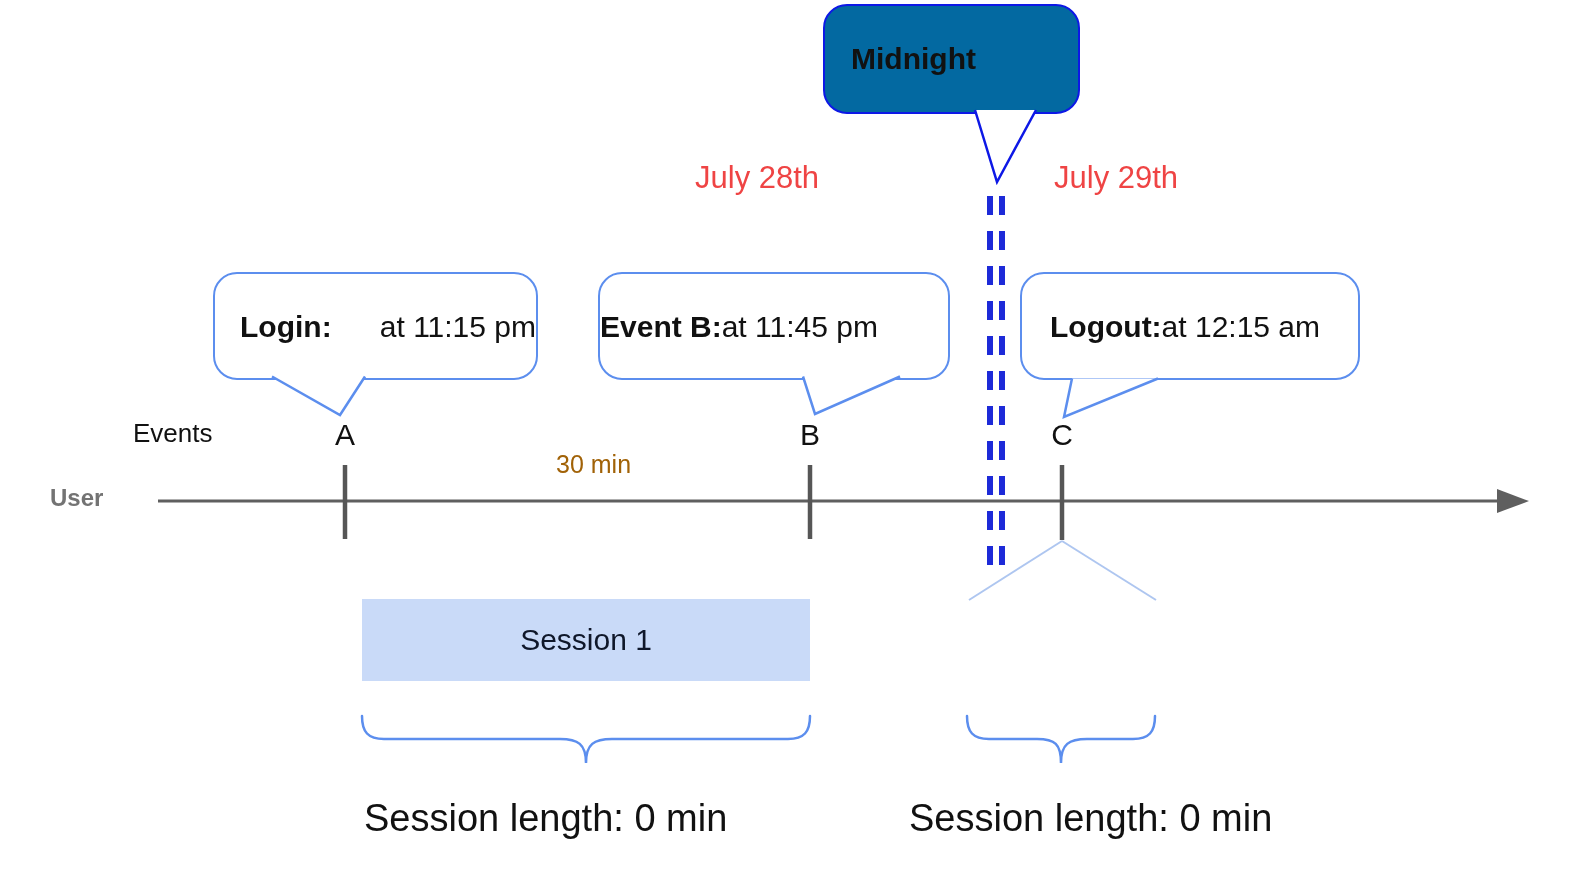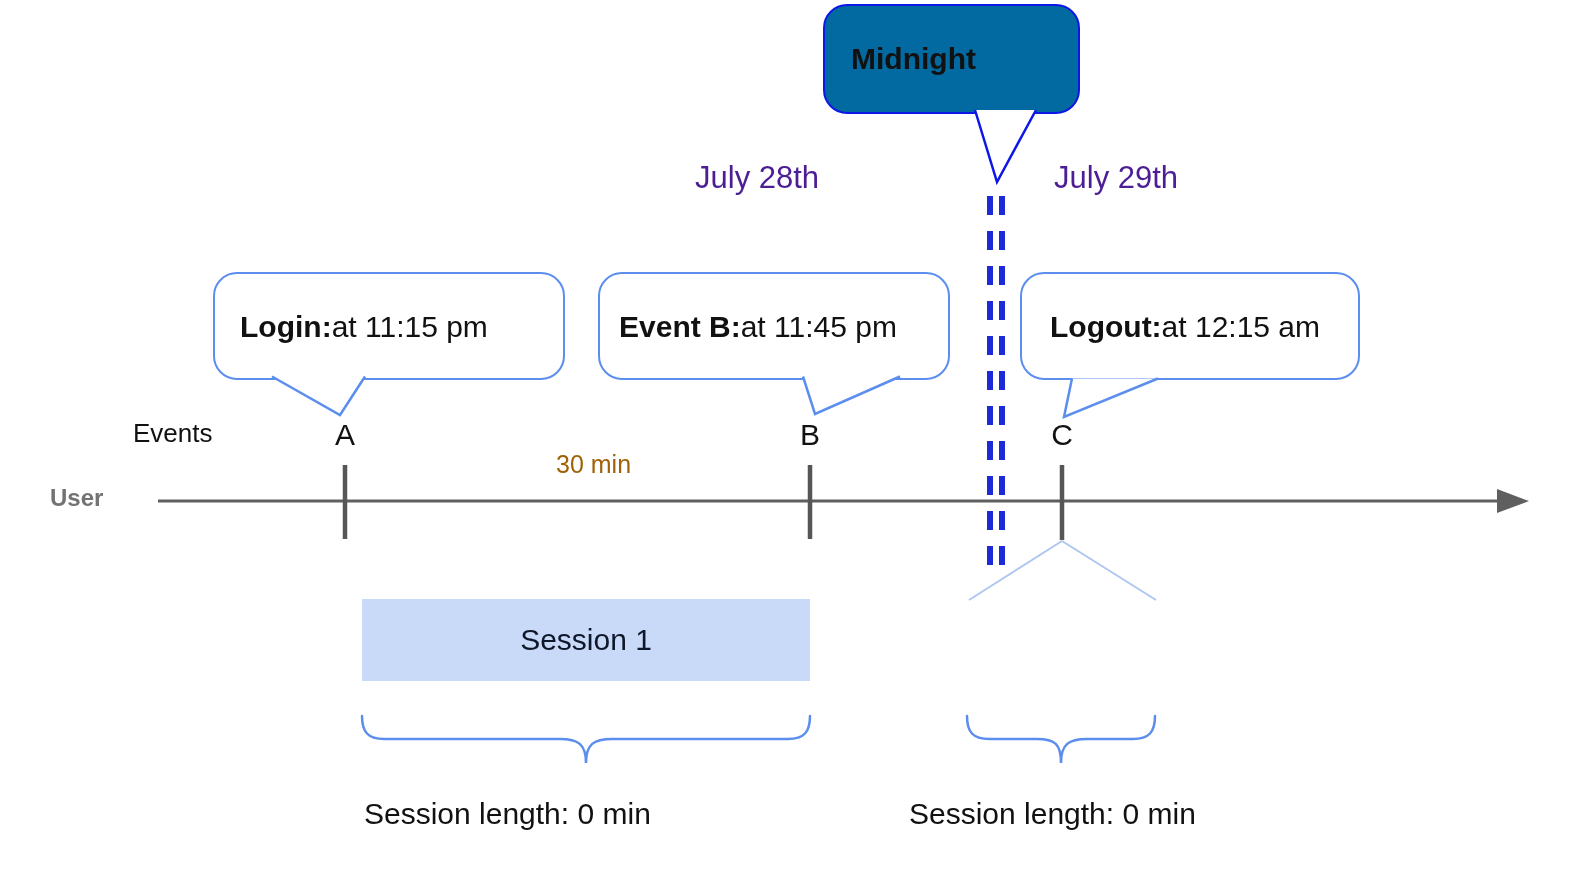--- a/index.html
+++ b/index.html
@@ -10,50 +10,50 @@
   .callout{
     position:absolute;background:#fff;border:2.5px solid #5c8eee;border-radius:24px;
     display:flex;align-items:center;font-size:30px;line-height:1.1;box-sizing:border-box;
     white-space:nowrap;
   }
   .callout b{font-weight:bold;}
   .callout-midnight{
     position:absolute;background:#0369a1;border:2.5px solid #0d18e6;border-radius:24px;
     display:flex;align-items:center;font-size:30px;font-weight:bold;box-sizing:border-box;
   }
-  .date-label{position:absolute;font-size:31px;color:#4c1d95;white-space:nowrap;}
+  .date-label{position:absolute;font-size:31px;color:#ef4444;white-space:nowrap;}
   .axis-label{position:absolute;font-size:26px;color:#111;white-space:nowrap;}
   .user-label{position:absolute;font-size:24px;color:#737373;font-weight:bold;}
   .interval-label{position:absolute;font-size:25px;color:#a16207;}
   .tick-label{position:absolute;font-size:30px;color:#111;transform:translateX(-50%);}
   .session-box{
     position:absolute;background:#c9daf8;display:flex;align-items:center;justify-content:center;
     font-size:30px;color:#0f172a;box-sizing:border-box;
   }
-  .length-label{position:absolute;font-size:30px;color:#111;white-space:nowrap;}
+  .length-label{position:absolute;font-size:38px;color:#111;white-space:nowrap;}
   svg.overlay{position:absolute;left:0;top:0;pointer-events:none;}
 </style>
 </head>
 <body>
 
 <div class="stage">
 
   <div class="callout-midnight" style="left:823px;top:4px;width:257px;height:110px;padding-left:26px;">
     <span>Midnight</span>
   </div>
 
   <div class="date-label" style="left:695px;top:160px;">July 28th</div>
   <div class="date-label" style="left:1054px;top:160px;">July 29th</div>
 
-  <div class="callout" style="left:213px;top:272px;width:352px;height:108px;padding-left:25px;">
+  <div class="callout" style="left:213px;top:272px;width:325px;height:108px;padding-left:25px;justify-content:space-between;">
     <b>Login:</b>
       <span> at 11:15 pm</span>
   </div>
 
-  <div class="callout" style="left:598px;top:272px;width:352px;height:108px;padding-left:19px;">
+  <div class="callout" style="left:598px;top:272px;width:352px;height:108px;">
     <b>Event B:</b>
       <span> at 11:45 pm</span>
   </div>
 
   <div class="callout" style="left:1020px;top:272px;width:340px;height:108px;padding-left:28px;">
     <b>Logout:</b>
       <span> at 12:15 am</span>
   </div>
 
   <div class="axis-label" style="left:133px;top:418px;">Events</div>

